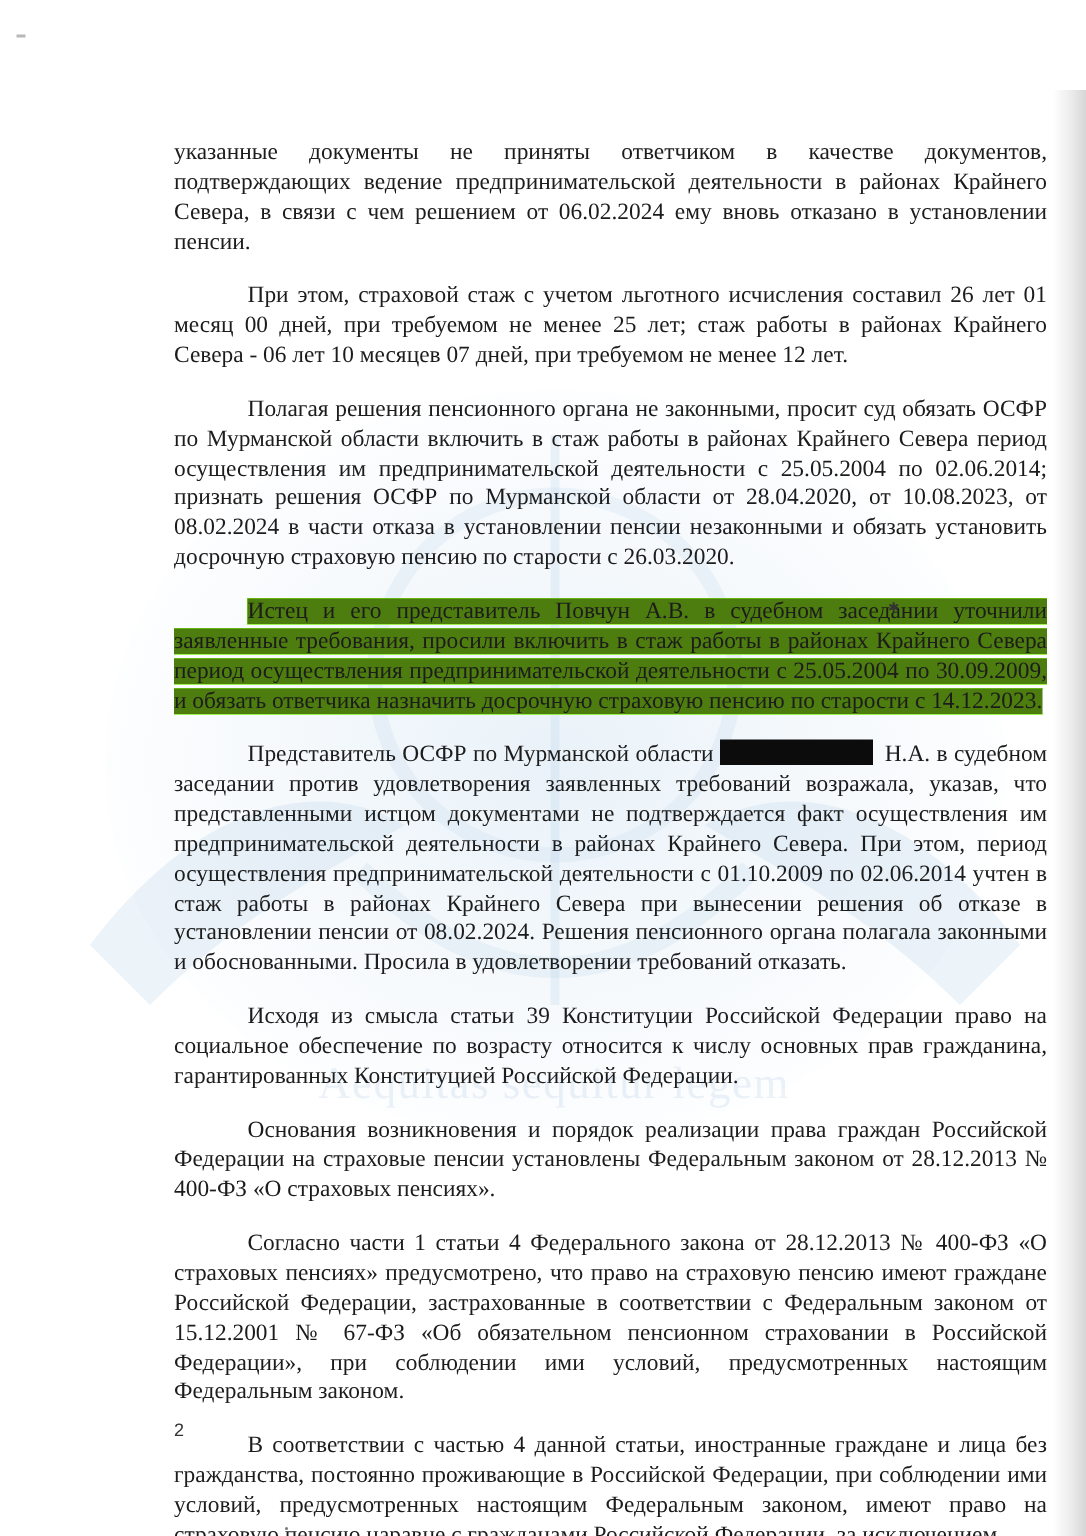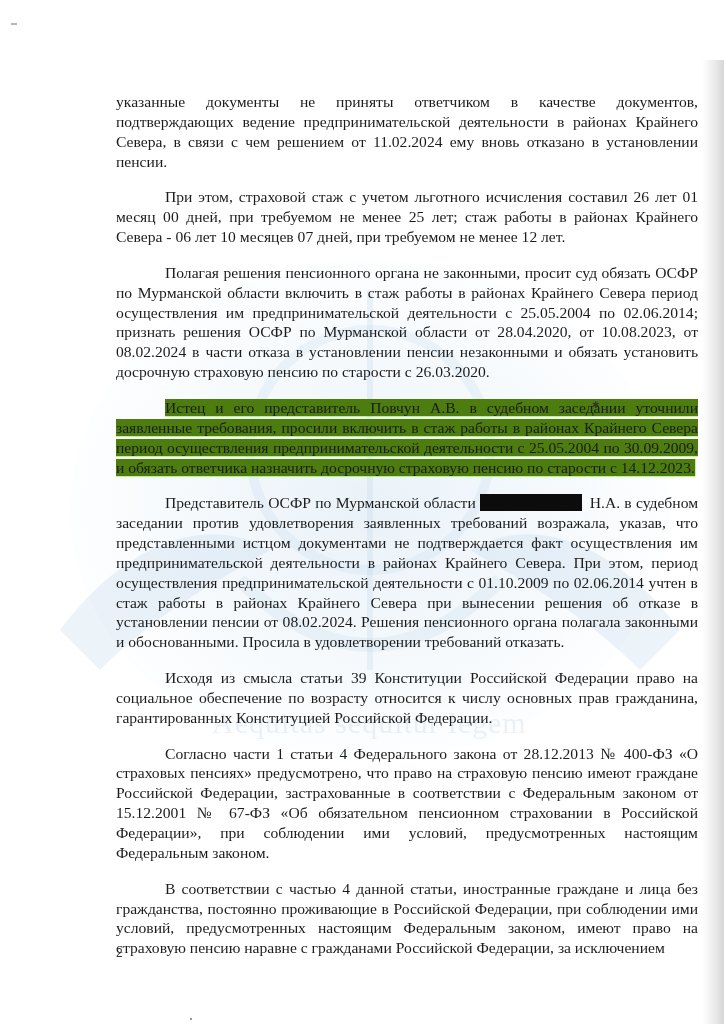--- a/index.html
+++ b/index.html
@@ -123,26 +123,27 @@
     <path d="M640 380 C 580 300, 500 260, 430 300 C 480 330, 540 360, 600 420 Z" fill="#b9d4ea" opacity="0.28"></path>
     <path d="M330 40 L 330 420" stroke="#b9d4ea" stroke-width="6" opacity="0.25"></path>
     <circle cx="330" cy="200" r="120" fill="none" stroke="#b9d4ea" stroke-width="10" opacity="0.2"></circle>
     <path d="M200 330 Q 330 460 460 330" fill="none" stroke="#b9d4ea" stroke-width="14" opacity="0.22"></path>
   </svg>
   <div class="watermark-text">Aequitas sequitur legem</div>
 
   <div class="scan-shadow"></div>
 
   <div class="content">
-    <p>указанные документы не приняты ответчиком в качестве документов, подтверждающих ведение предпринимательской деятельности в районах Крайнего Севера, в связи с чем решением от 11.02.2024 ему вновь отказано в установлении пенсии.</p>
+    <p>указанные документы не приняты ответчиком в качестве документов, подтверждающих ведение предпринимательской деятельности в районах Крайнего Севера, в связи с чем решением от 06.02.2024 ему вновь отказано в установлении пенсии.</p>
     <p class="indent">При этом, страховой стаж с учетом льготного исчисления составил 26 лет 01 месяц 00 дней, при требуемом не менее 25 лет; стаж работы в районах Крайнего Севера - 06 лет 10 месяцев 07 дней, при требуемом не менее 12 лет.</p>
     <p class="indent">Полагая решения пенсионного органа не законными, просит суд обязать ОСФР по Мурманской области включить в стаж работы в районах Крайнего Севера период осуществления им предпринимательской деятельности с 25.05.2004 по 02.06.2014; признать решения ОСФР по Мурманской области от 28.04.2020, от 10.08.2023, от 08.02.2024 в части отказа в установлении пенсии незаконными и обязать установить досрочную страховую пенсию по старости с 26.03.2020.</p>
     <p class="indent"><span class="hl">Истец и его представитель Повчун А.В. в судебном заседании уточнили заявленные требования, просили включить в стаж работы в районах Крайнего Севера период осуществления предпринимательской деятельности с 25.05.2004 по 30.09.2009, и обязать ответчика назначить досрочную страховую пенсию по старости с 14.12.2023.</span></p>
     <p class="indent"><span>Представитель ОСФР по Мурманской области</span><span class="redact"></span><span>Н.А. в судебном заседании против удовлетворения заявленных требований возражала, указав, что представленными истцом документами не подтверждается факт осуществления им предпринимательской деятельности в районах Крайнего Севера. При этом, период осуществления предпринимательской деятельности с 01.10.2009 по 02.06.2014 учтен в стаж работы в районах Крайнего Севера при вынесении решения об отказе в установлении пенсии от 08.02.2024. Решения пенсионного органа полагала законными и обоснованными. Просила в удовлетворении требований отказать.</span></p>
     <p class="indent">Исходя из смысла статьи 39 Конституции Российской Федерации право на социальное обеспечение по возрасту относится к числу основных прав гражданина, гарантированных Конституцией Российской Федерации.</p>
+    <p class="indent">Основания возникновения и порядок реализации права граждан Российской Федерации на страховые пенсии установлены Федеральным законом от 28.12.2013 № 400-ФЗ «О страховых пенсиях».</p>
     <p class="indent">Согласно части 1 статьи 4 Федерального закона от 28.12.2013 № 400-ФЗ «О страховых пенсиях» предусмотрено, что право на страховую пенсию имеют граждане Российской Федерации, застрахованные в соответствии с Федеральным законом от 15.12.2001 № 67-ФЗ «Об обязательном пенсионном страховании в Российской Федерации», при соблюдении ими условий, предусмотренных настоящим Федеральным законом.</p>
     <p class="indent">В соответствии с частью 4 данной статьи, иностранные граждане и лица без гражданства, постоянно проживающие в Российской Федерации, при соблюдении ими условий, предусмотренных настоящим Федеральным законом, имеют право на страховую пенсию наравне с гражданами Российской Федерации, за исключением</p>
   </div>
 
   <div class="star">✱</div>
   <div class="page-number">2</div>
   <div class="scan-dot"></div>
 </div>
 
 </body></html>

